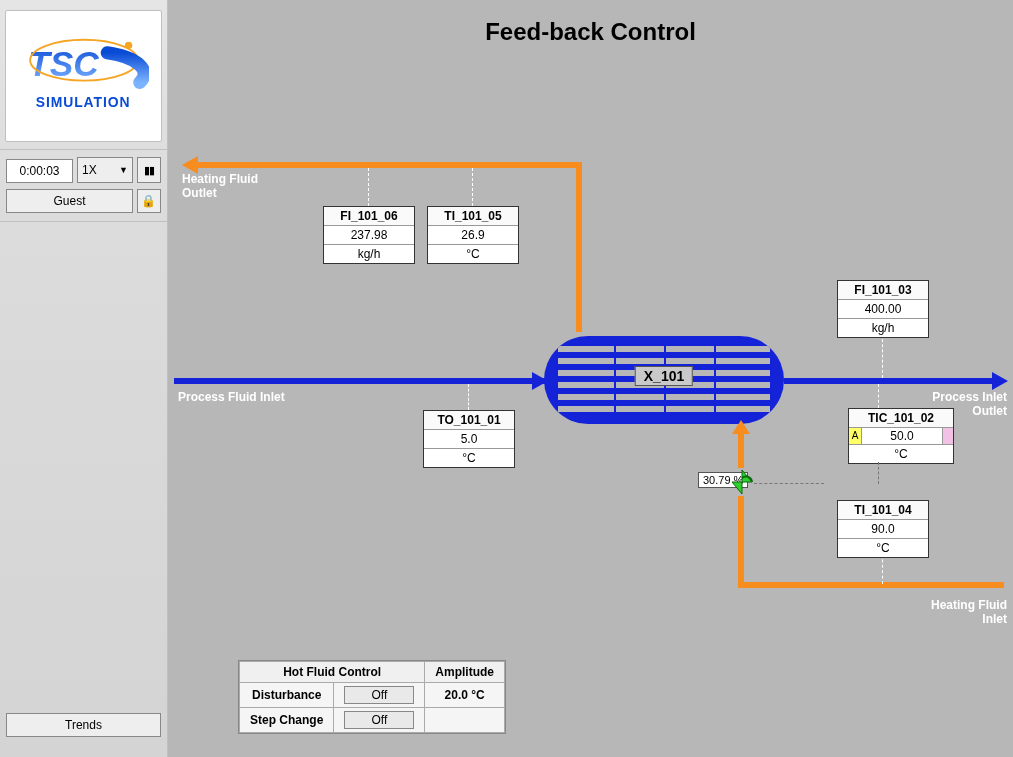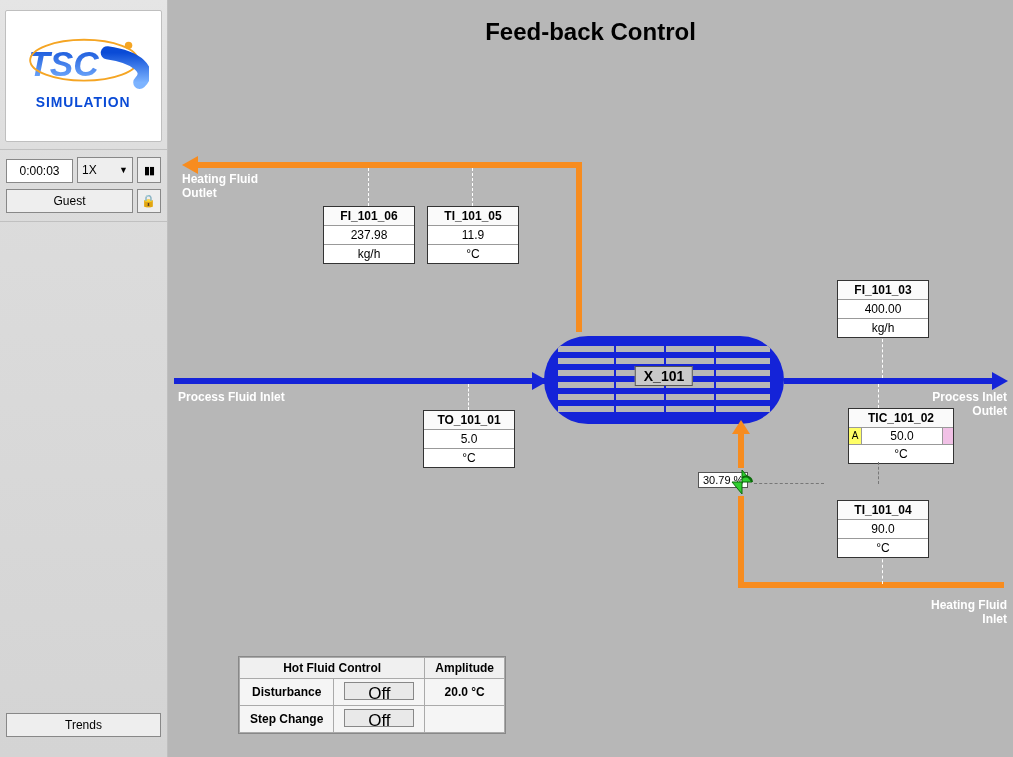--- a/index.html
+++ b/index.html
@@ -221,21 +221,21 @@
     font-size:12px;
   }
   .hf-table table { border-collapse: collapse; }
   .hf-table th, .hf-table td {
     border:1px solid #aaa;
     padding:3px 10px;
     text-align:center;
   }
   .hf-table th { font-weight:bold; background:#f0f0f0; }
   .toggle-cell button {
-    width: 70px; height:18px; font-size:17px;
+    width: 70px; height:18px; font-size:12px;
     border:1px solid #888; background:#e9e9e9;
   }
   .chev { font-size:9px; }
 </style>
 </head>
 <body>
 
 <div class="root">
   <div class="sidebar">
     <div class="logo-box">
@@ -292,21 +292,21 @@
     <div class="dash-white-v" style="left:304px; top:168px; height:38px;"></div>
 
     <div class="tag" style="left:155px; top:206px;">
       <div class="row hdr">FI_101_06</div>
       <div class="row">237.98</div>
       <div class="row">kg/h</div>
     </div>
 
     <div class="tag" style="left:259px; top:206px;">
       <div class="row hdr">TI_101_05</div>
-      <div class="row">11.9</div>
+      <div class="row">26.9</div>
       <div class="row">°C</div>
     </div>
 
     <div class="hline-blue" style="left:6px; top:378px; width:372px;"></div>
     <div class="arrow-right-blue" style="left:364px; top:372px;"></div>
     <div class="hline-blue" style="left:616px; top:378px; width:210px;"></div>
     <div class="arrow-right-blue" style="left:824px; top:372px;"></div>
     <div class="lbl" style="left:10px; top:390px;">Process Fluid Inlet</div>
     <div class="lbl" style="right:6px; top:390px; text-align:right;">Process Inlet</div>
     <div class="lbl" style="right:6px; top:404px; text-align:right;">Outlet</div>

